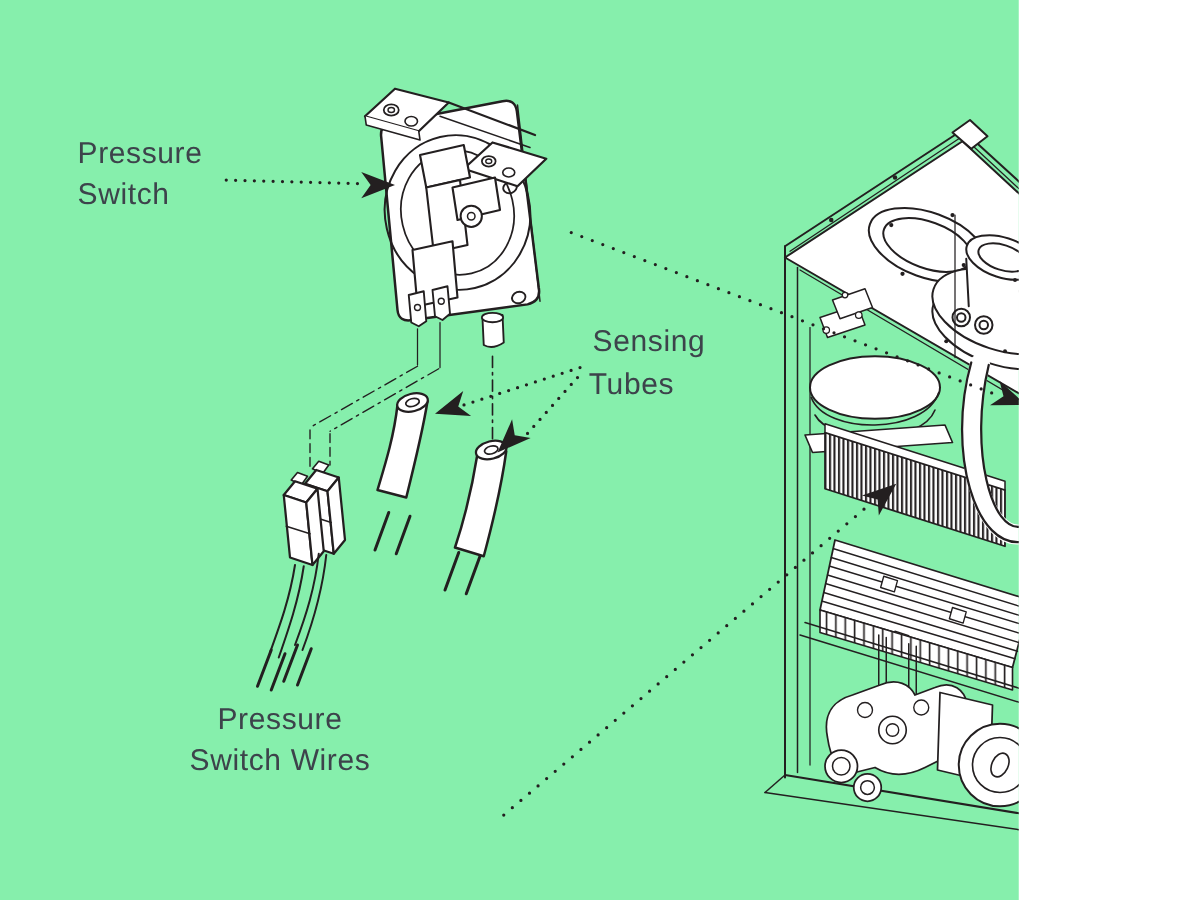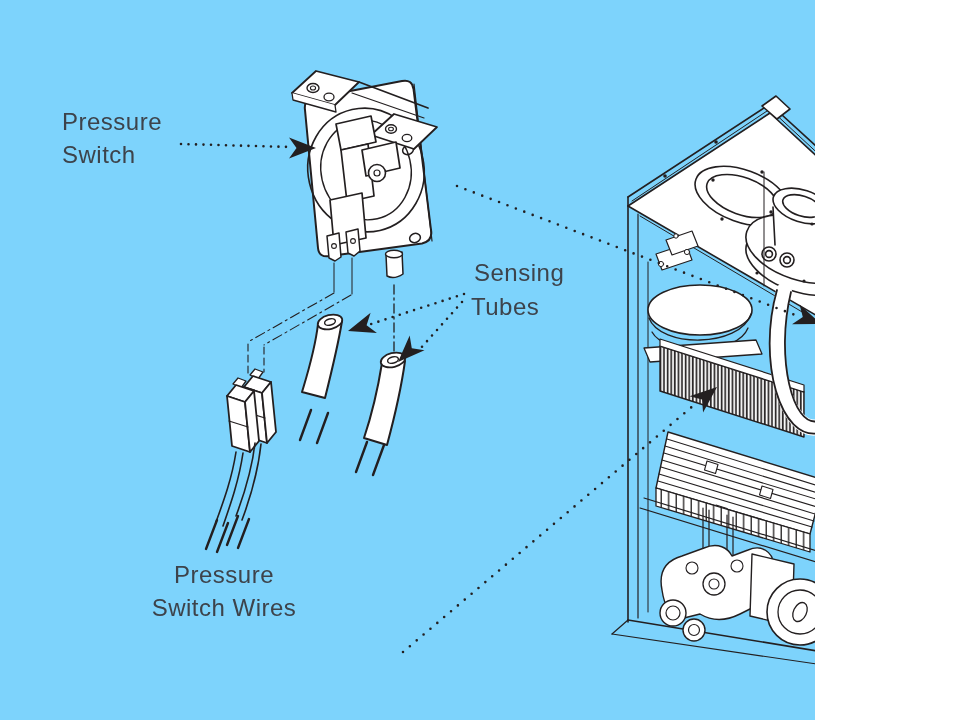--- a/index.html
+++ b/index.html
@@ -1,17 +1,17 @@
 <!DOCTYPE html>
 <html><head>
 <meta charset="utf-8">
 <style>
   html,body{margin:0;padding:0;background:#ffffff;}
   .stage{
-    position:relative;width:815px;height:720px;background:#7dd3fc;overflow:hidden;
+    position:relative;width:815px;height:720px;background:#86efac;overflow:hidden;
     font-family:"Liberation Sans", sans-serif;
   }
   .stage svg{position:absolute;left:0;top:0;}
   text.callout{
     font-family:"Liberation Sans", sans-serif;
     font-size:24px;
     fill:#3d434b;
     letter-spacing:0.5px;
   }
 </style>

